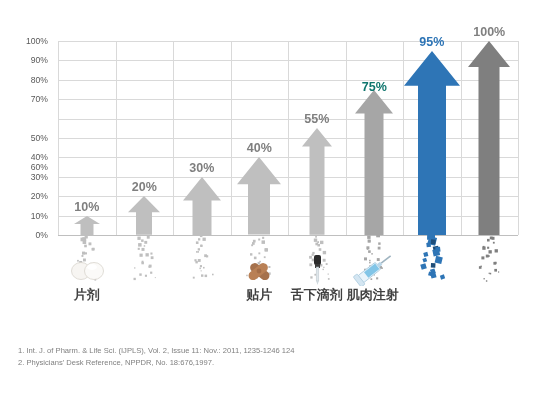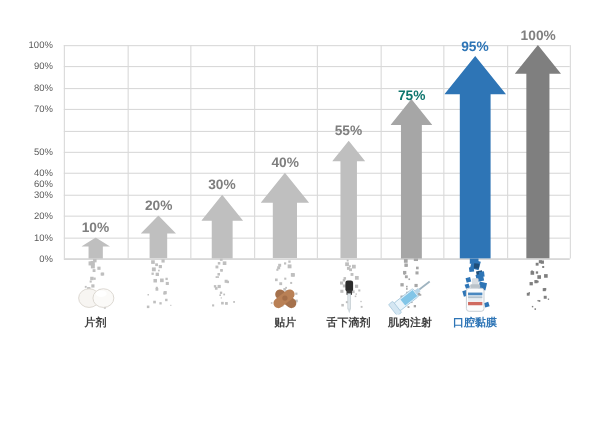--- a/index.html
+++ b/index.html
@@ -62,21 +62,21 @@
   #iconrow{position:absolute;left:58px;top:252px;width:460px;height:58px;}
   .icell{position:absolute;top:0;height:58px;}
   .iconbox{
     position:absolute;left:50%;top:0;
     transform:translateX(-50%);
     width:44px;height:34px;
   }
   .clabel{
     position:absolute;left:50%;top:34px;
     transform:translateX(-50%);
-    font-size:10px;color:#404040;font-weight:bold;
+    font-size:13px;color:#404040;font-weight:bold;
     white-space:nowrap;
     font-family:"DejaVu Sans",sans-serif;
   }
   .clabel.blue{color:#2e75b6;}
   .csub{
     position:absolute;left:50%;top:46px;
     transform:translateX(-50%);
     font-size:5.2px;color:#7f7f7f;
     white-space:nowrap;
     font-family:"DejaVu Sans",sans-serif;
@@ -419,28 +419,20 @@
             <g transform="rotate(-38 22 17)">
               <rect x="6" y="13" width="22" height="9" rx="1.5" fill="#e9f4fb" stroke="#a9c9dd" stroke-width="0.8"></rect>
               <rect x="13" y="14" width="14" height="7" fill="#5fb6e0" opacity="0.75"></rect>
               <rect x="1.5" y="11" width="5" height="13" rx="1" fill="#d4e6f2" stroke="#a9c9dd" stroke-width="0.7"></rect>
               <rect x="28" y="15.6" width="4" height="3.8" fill="#b9d6e8"></rect>
               <rect x="32" y="16.7" width="12" height="1.6" fill="#9fb4c0"></rect>
             </g>
           </svg></div>
         <div class="clabel">肌肉注射</div>
       </div>
-      <div class="icell" style="left: 345px; width: 57.5px;">
-        <div class="iconbox"><svg width="44" height="34" viewBox="0 0 44 34">
-            <rect x="19" y="1" width="6" height="6" rx="1" fill="#d8dde2"></rect>
-            <rect x="17.5" y="6.5" width="9" height="3.5" rx="1" fill="#b9c2c9"></rect>
-            <rect x="14" y="10" width="16" height="21" rx="2.5" fill="#fbfcfd" stroke="#c7ced4" stroke-width="0.9"></rect>
-            <rect x="15.5" y="14" width="13" height="8" fill="#e8eef3"></rect>
-            <rect x="15.5" y="14" width="13" height="2.4" fill="#2e75b6" opacity="0.85"></rect>
-            <rect x="15.5" y="17.4" width="13" height="1.6" fill="#8fa5b5" opacity="0.6"></rect>
-            <rect x="15.5" y="22.5" width="13" height="3" fill="#c0392b" opacity="0.75"></rect>
-          </svg></div>
-        <div class="clabel blue">口腔黏膜</div>
-      </div>
     </div>
 
+  <div id="notes">
+    <div class="note">1. Int. J. of Pharm. &amp; Life Sci. (IJPLS), Vol. 2, Issue 11: Nov.: 2011, 1235-1246 124</div>
+    <div class="note">2. Physicians’ Desk Reference, NPPDR, No. 18:676,1997.</div>
+  </div>
 
 </div>
 
 </body></html>

